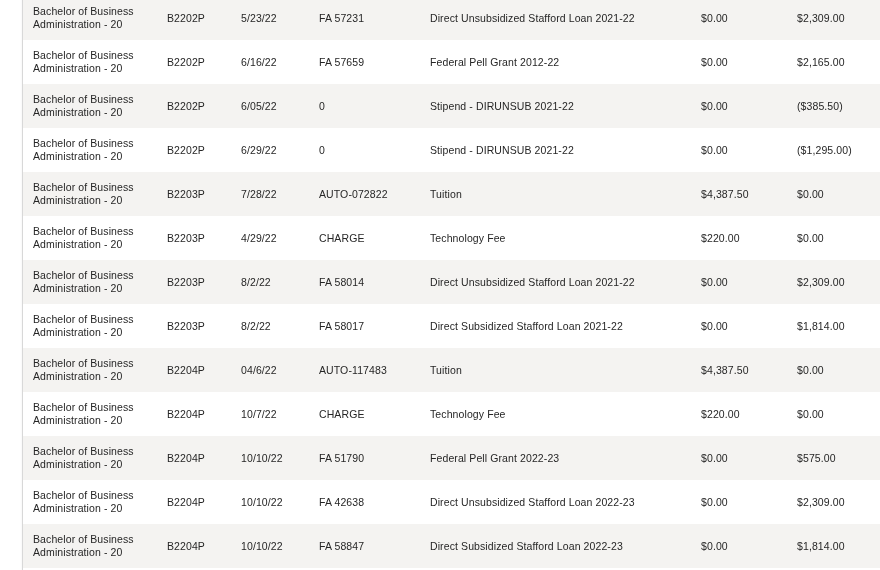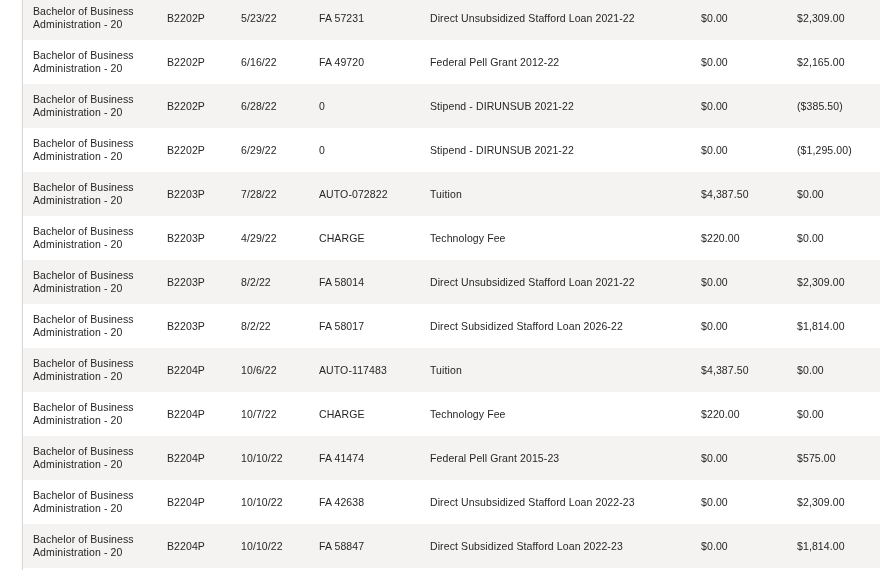--- a/index.html
+++ b/index.html
@@ -82,31 +82,31 @@
             <td class="col-desc">Direct Unsubsidized Stafford Loan 2021-22</td>
             <td class="col-charges">$0.00</td>
             <td class="col-credits">$2,309.00</td>
           </tr>
           <tr class="even">
             <td class="col-program">
               <span class="program-text">Bachelor of Business Administration - 20</span>
             </td>
             <td class="col-term">B2202P</td>
             <td class="col-date">6/16/22</td>
-            <td class="col-ref">FA 49720</td>
+            <td class="col-ref">FA 57659</td>
             <td class="col-desc">Federal Pell Grant 2012-22</td>
             <td class="col-charges">$0.00</td>
             <td class="col-credits">$2,165.00</td>
           </tr>
           <tr class="odd">
             <td class="col-program">
               <span class="program-text">Bachelor of Business Administration - 20</span>
             </td>
             <td class="col-term">B2202P</td>
-            <td class="col-date">6/28/22</td>
+            <td class="col-date">6/05/22</td>
             <td class="col-ref">0</td>
             <td class="col-desc">Stipend - DIRUNSUB 2021-22</td>
             <td class="col-charges">$0.00</td>
             <td class="col-credits">($385.50)</td>
           </tr>
           <tr class="even">
             <td class="col-program">
               <span class="program-text">Bachelor of Business Administration - 20</span>
             </td>
             <td class="col-term">B2202P</td>
@@ -149,30 +149,30 @@
             <td class="col-charges">$0.00</td>
             <td class="col-credits">$2,309.00</td>
           </tr>
           <tr class="even">
             <td class="col-program">
               <span class="program-text">Bachelor of Business Administration - 20</span>
             </td>
             <td class="col-term">B2203P</td>
             <td class="col-date">8/2/22</td>
             <td class="col-ref">FA 58017</td>
-            <td class="col-desc">Direct Subsidized Stafford Loan 2026-22</td>
+            <td class="col-desc">Direct Subsidized Stafford Loan 2021-22</td>
             <td class="col-charges">$0.00</td>
             <td class="col-credits">$1,814.00</td>
           </tr>
           <tr class="odd">
             <td class="col-program">
               <span class="program-text">Bachelor of Business Administration - 20</span>
             </td>
             <td class="col-term">B2204P</td>
-            <td class="col-date">10/6/22</td>
+            <td class="col-date">04/6/22</td>
             <td class="col-ref">AUTO-117483</td>
             <td class="col-desc">Tuition</td>
             <td class="col-charges">$4,387.50</td>
             <td class="col-credits">$0.00</td>
           </tr>
           <tr class="even">
             <td class="col-program">
               <span class="program-text">Bachelor of Business Administration - 20</span>
             </td>
             <td class="col-term">B2204P</td>
@@ -181,22 +181,22 @@
             <td class="col-desc">Technology Fee</td>
             <td class="col-charges">$220.00</td>
             <td class="col-credits">$0.00</td>
           </tr>
           <tr class="odd">
             <td class="col-program">
               <span class="program-text">Bachelor of Business Administration - 20</span>
             </td>
             <td class="col-term">B2204P</td>
             <td class="col-date">10/10/22</td>
-            <td class="col-ref">FA 41474</td>
-            <td class="col-desc">Federal Pell Grant 2015-23</td>
+            <td class="col-ref">FA 51790</td>
+            <td class="col-desc">Federal Pell Grant 2022-23</td>
             <td class="col-charges">$0.00</td>
             <td class="col-credits">$575.00</td>
           </tr>
           <tr class="even">
             <td class="col-program">
               <span class="program-text">Bachelor of Business Administration - 20</span>
             </td>
             <td class="col-term">B2204P</td>
             <td class="col-date">10/10/22</td>
             <td class="col-ref">FA 42638</td>

